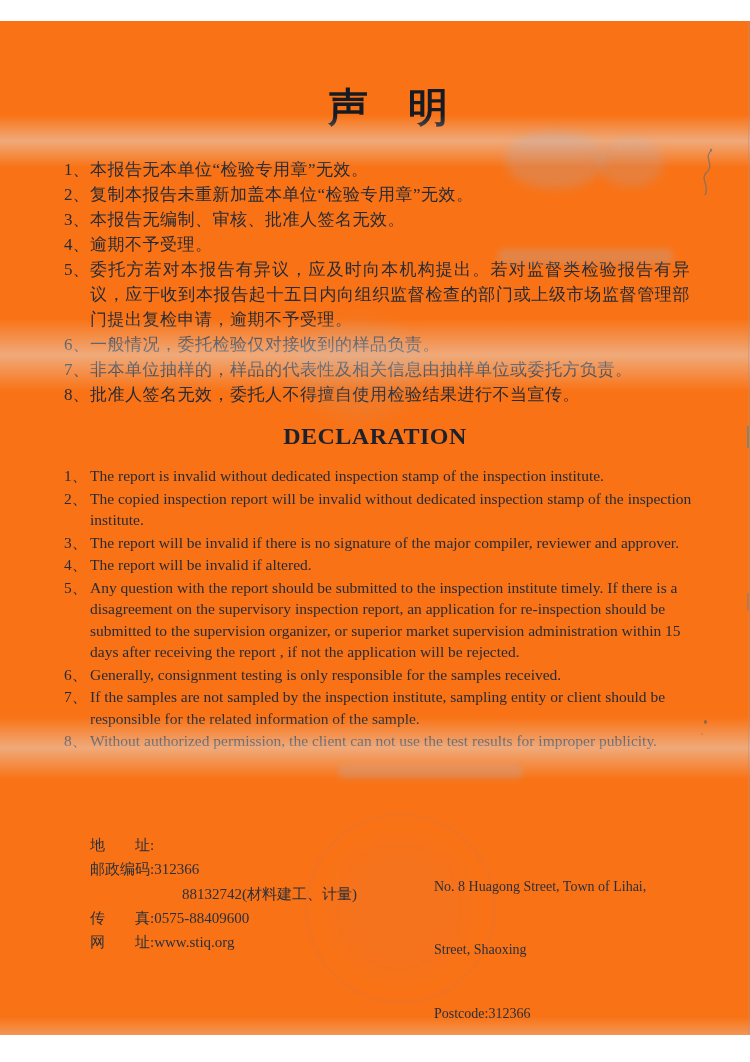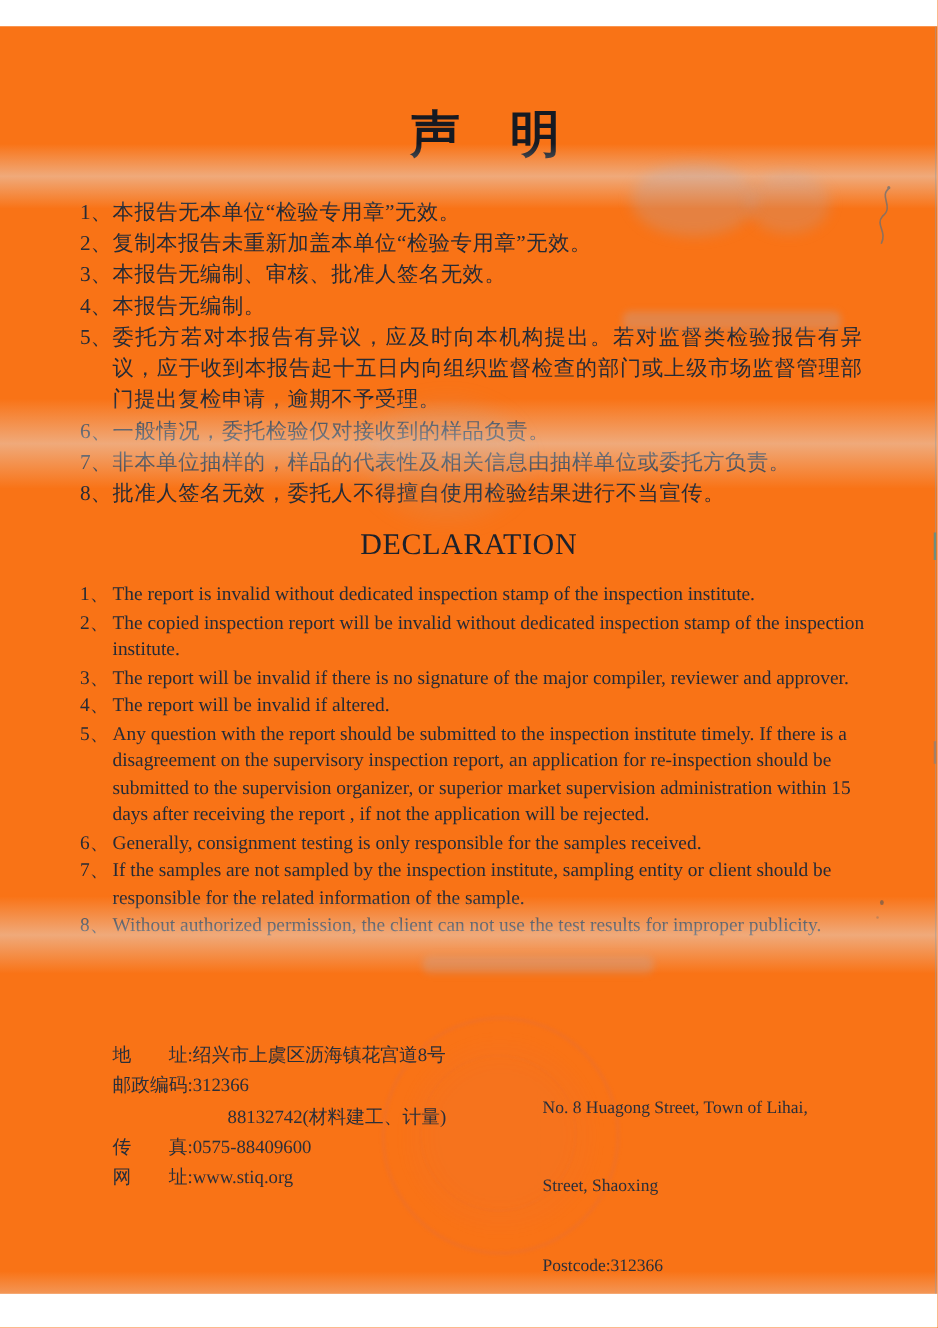--- a/index.html
+++ b/index.html
@@ -44,21 +44,21 @@
   .title{margin:64px 0 0;padding-left:26px;text-align:center;
     font-size:40px;line-height:46px;font-weight:600;letter-spacing:0;color:#161a22;}
 
   ol.decl-list{list-style:none;padding:0;}
   .cn-list{margin:26px 60px 0 64px;font-size:17px;line-height:25px;}
   .cn-list li{display:flex;margin:0;}
   .cn-list .num{flex:0 0 26px;}
   .cn-list .txt{flex:1;letter-spacing:.5px;text-align:justify;}
 
   .decl{margin:14px 0 0;text-align:center;font-size:24px;line-height:30px;
-    letter-spacing:.5px;font-weight:400;color:#1c212b;}
+    letter-spacing:.5px;font-weight:700;color:#1c212b;}
 
   .en-list{margin:14px 44px 0 64px;font-size:15.5px;line-height:21.5px;}
   .en-list li{display:flex;margin-bottom:1px;}
   .en-list .num{flex:0 0 26px;}
   .en-list .txt{flex:1;}
 
   .footer{position:absolute;left:90px;right:20px;top:812px;display:flex;color:#2a2f3a;}
   .f-cn{flex:0 0 344px;width:344px;font-size:15px;}
   .f-cn .row{display:flex;line-height:24.3px;white-space:nowrap;}
   .f-cn .lab{flex:0 0 64px;white-space:pre;}
@@ -109,21 +109,21 @@
         <span class="txt">复制本报告未重新加盖本单位“检验专用章”无效。</span>
       </li>
 
       <li>
         <span class="num">3、</span>
         <span class="txt">本报告无编制、审核、批准人签名无效。</span>
       </li>
 
       <li>
         <span class="num">4、</span>
-        <span class="txt">本报告无编制。</span>
+        <span class="txt">逾期不予受理。</span>
       </li>
 
       <li>
         <span class="num">5、</span>
         <span class="txt">委托方若对本报告有异议，应及时向本机构提出。若对监督类检验报告有异议，应于收到本报告起十五日内向组织监督检查的部门或上级市场监督管理部门提出复检申请，逾期不予受理。</span>
       </li>
 
       <li>
         <span class="num">6、</span>
         <span class="txt">一般情况，委托检验仅对接收到的样品负责。</span>
@@ -182,21 +182,20 @@
       <li>
         <span class="num">8、</span>
         <span class="txt">Without authorized permission, the client can not use the test results for improper publicity.</span>
       </li>
     </ol>
 
   <div class="footer">
     <div class="f-cn">
       <div class="row">
         <span class="lab">地　　址:</span>
-        <span class="val">绍兴市上虞区沥海镇花宫道8号</span>
       </div>
       <div class="row">
         <span class="lab">邮政编码:</span>
         <span class="val">312366</span>
       </div>
       <div class="row cont">
         <span class="val">88132742(材料建工、计量)</span>
       </div>
       <div class="row">
         <span class="lab">传　　真:</span>

